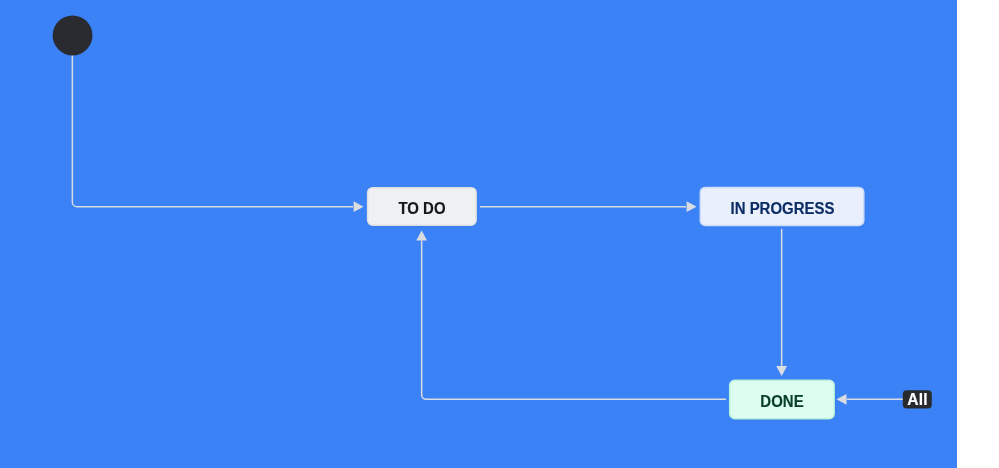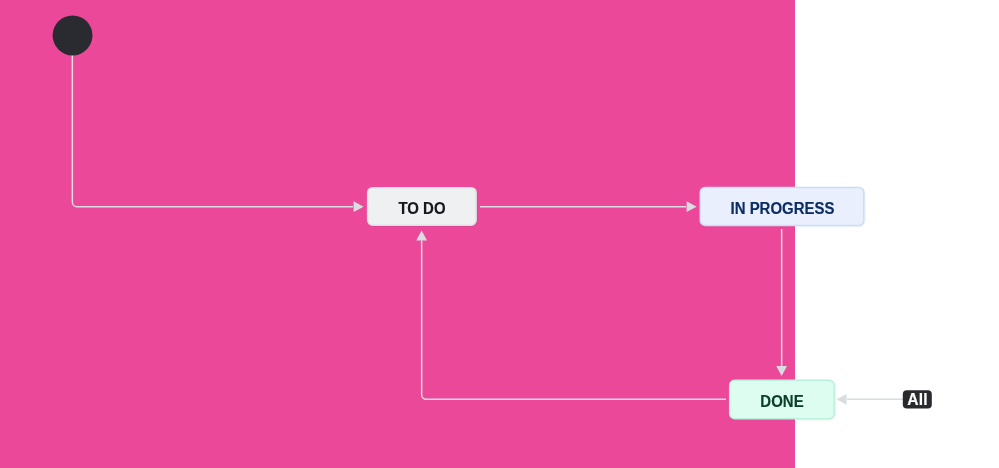--- a/index.html
+++ b/index.html
@@ -9,23 +9,23 @@
   }
   body {
     width: 999px;
     height: 468px;
     background: #FFFFFF;
     font-family: "Liberation Sans", sans-serif;
     overflow: hidden;
   }
   #canvas {
     position: relative;
-    width: 795px;
+    width: 957px;
     height: 468px;
-    background: #ec4899;
+    background: #3b82f6;
   }
   #shape-layer {
     position: absolute;
     left: 0;
     top: 0;
     width: 999px;
     height: 468px;
   }
   .node-label {
     position: absolute;

